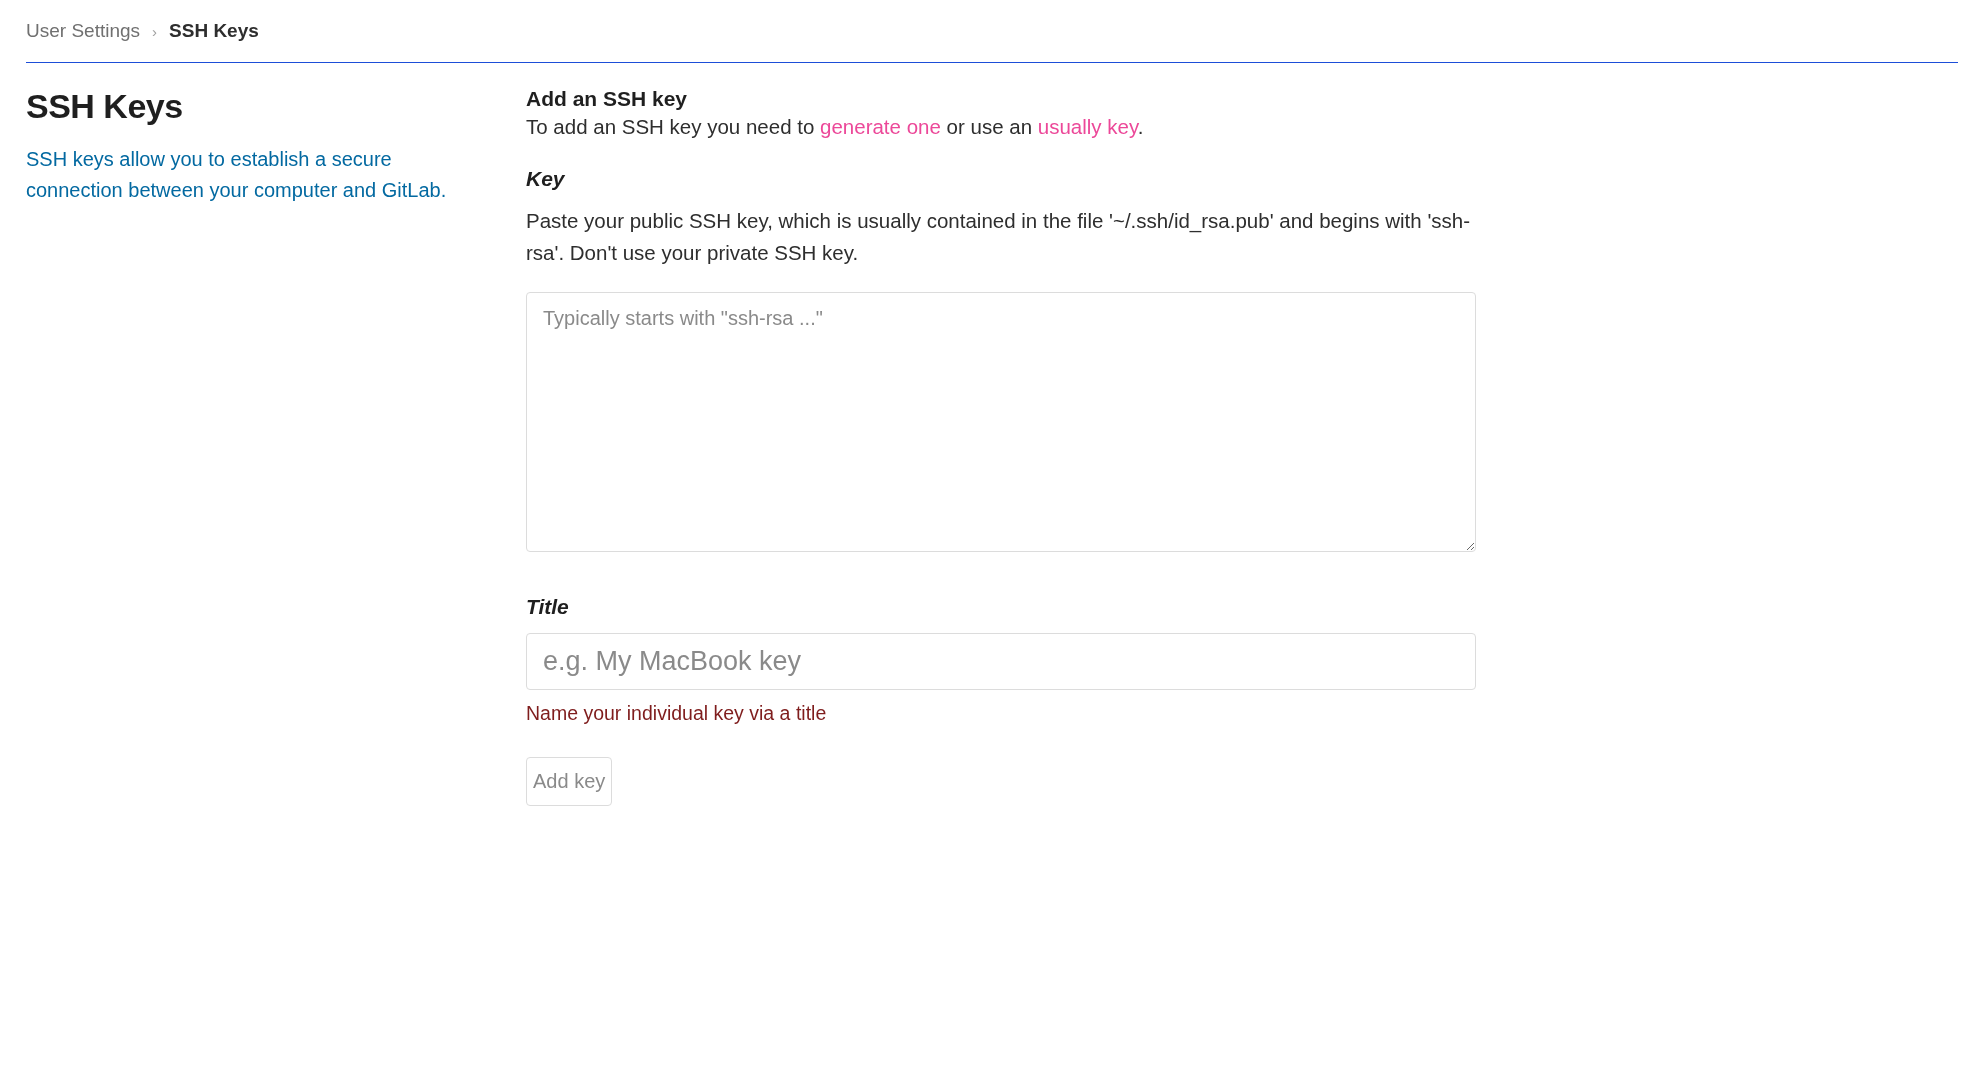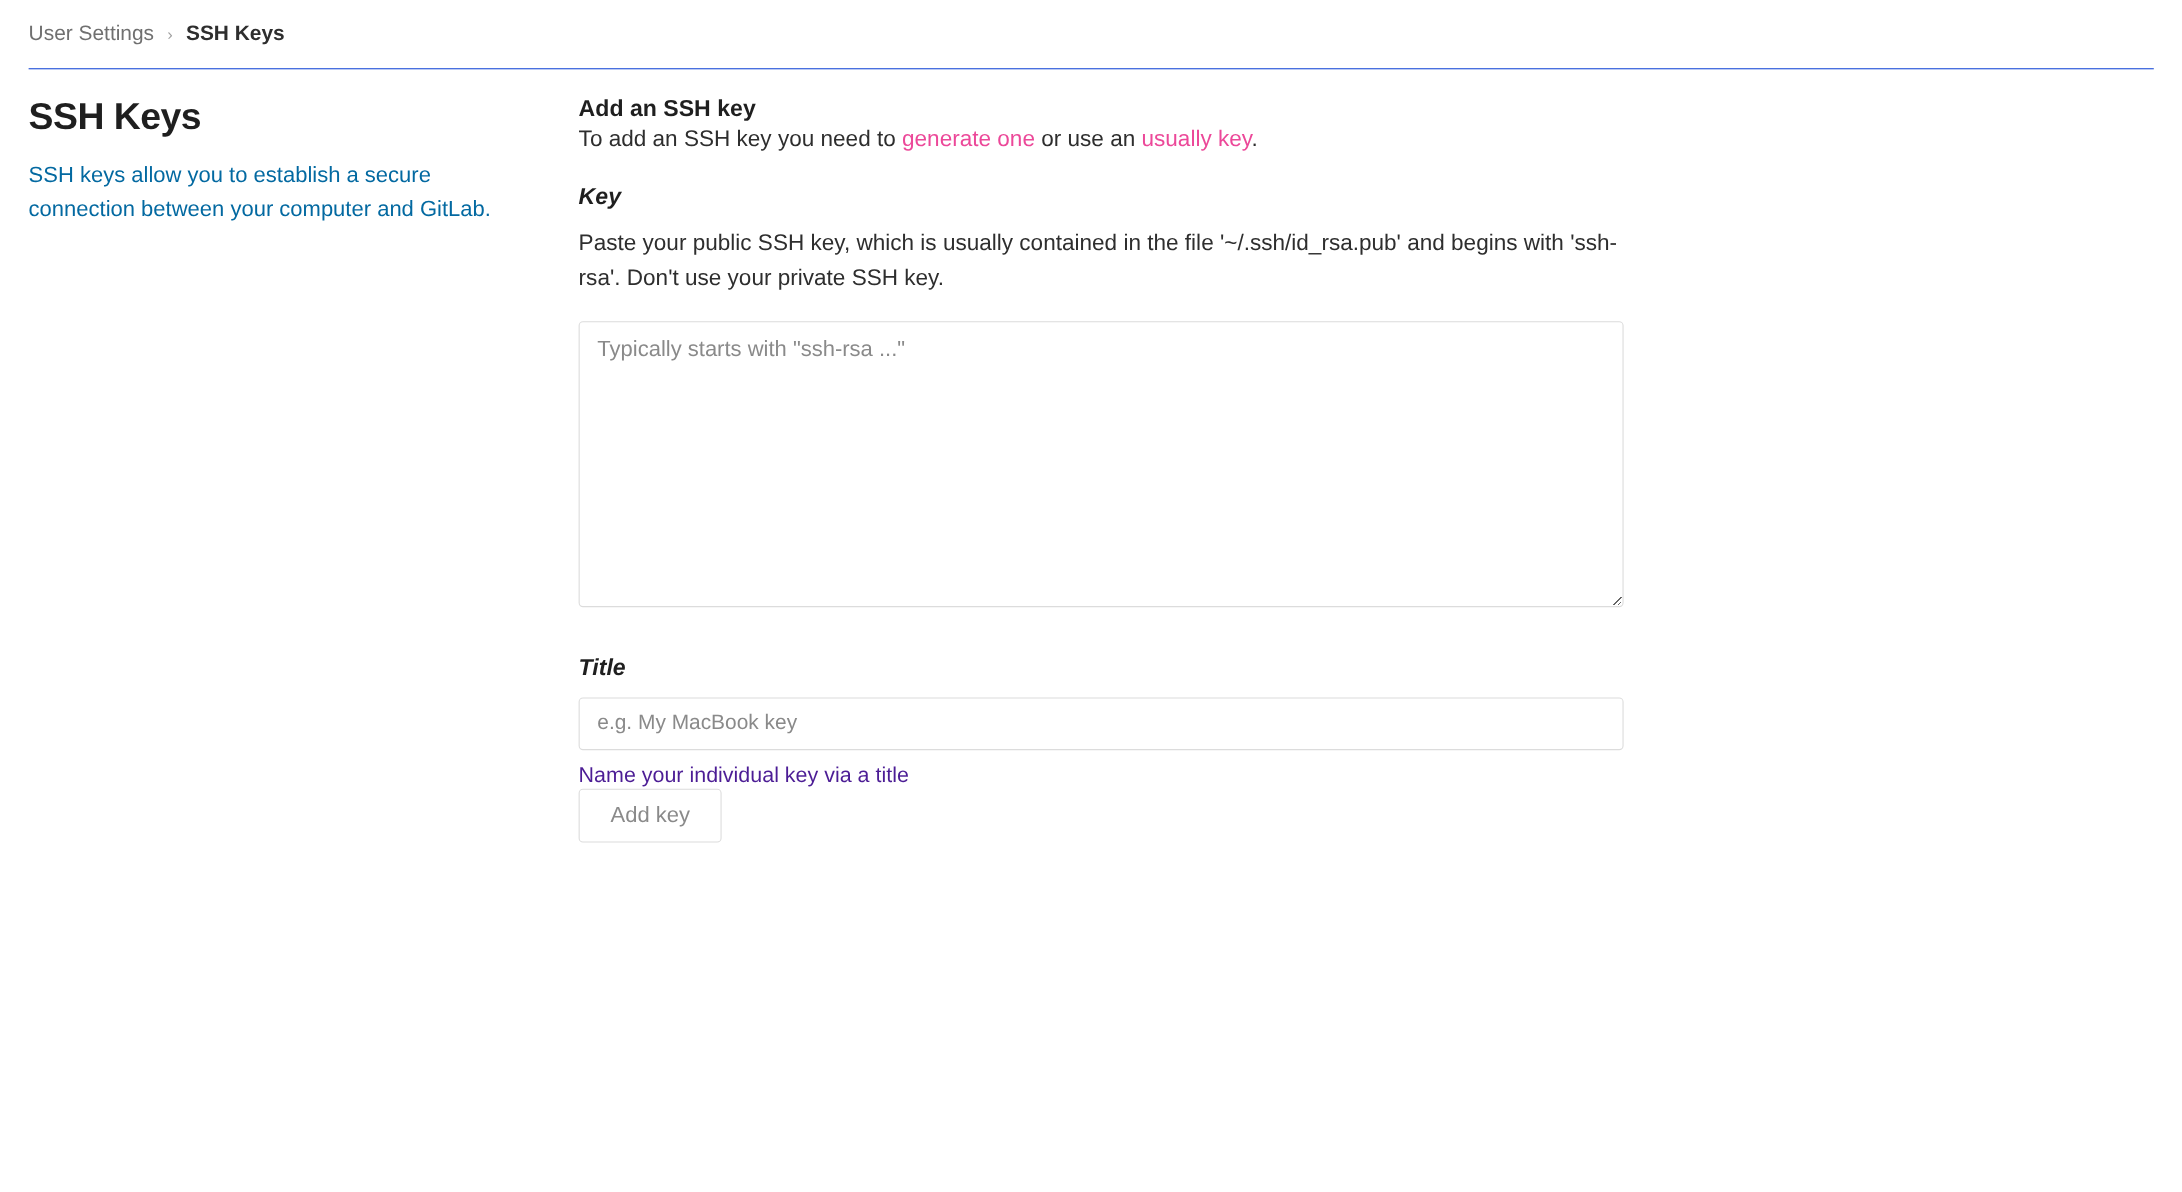--- a/index.html
+++ b/index.html
@@ -94,33 +94,34 @@
       color: #2e2e2e;
       margin-bottom: 28px;
     }
     .key-textarea::placeholder,
     .title-input::placeholder {
       color: #8a8a8a;
     }
     .title-input {
       width: 100%;
       padding: 12px 16px;
-      font-size: 19px;
+      font-size: 27px;
       border: 1px solid #dcdcdc;
       border-radius: 4px;
       font-family: inherit;
       color: #2e2e2e;
       margin-bottom: 12px;
     }
     .help-text {
       font-size: 19.5px;
-      color: #4c1d95;
+      color: #7f1d1d;
+      margin-bottom: 32px;
     }
     .add-key-button {
-      padding: 12px 28px;
+      padding: 12px 6px;
       font-size: 20px;
       background: #ffffff;
       border: 1px solid #dcdcdc;
       border-radius: 4px;
       color: #8a8a8a;
       cursor: pointer;
       font-family: inherit;
     }
   </style>
 </head>

